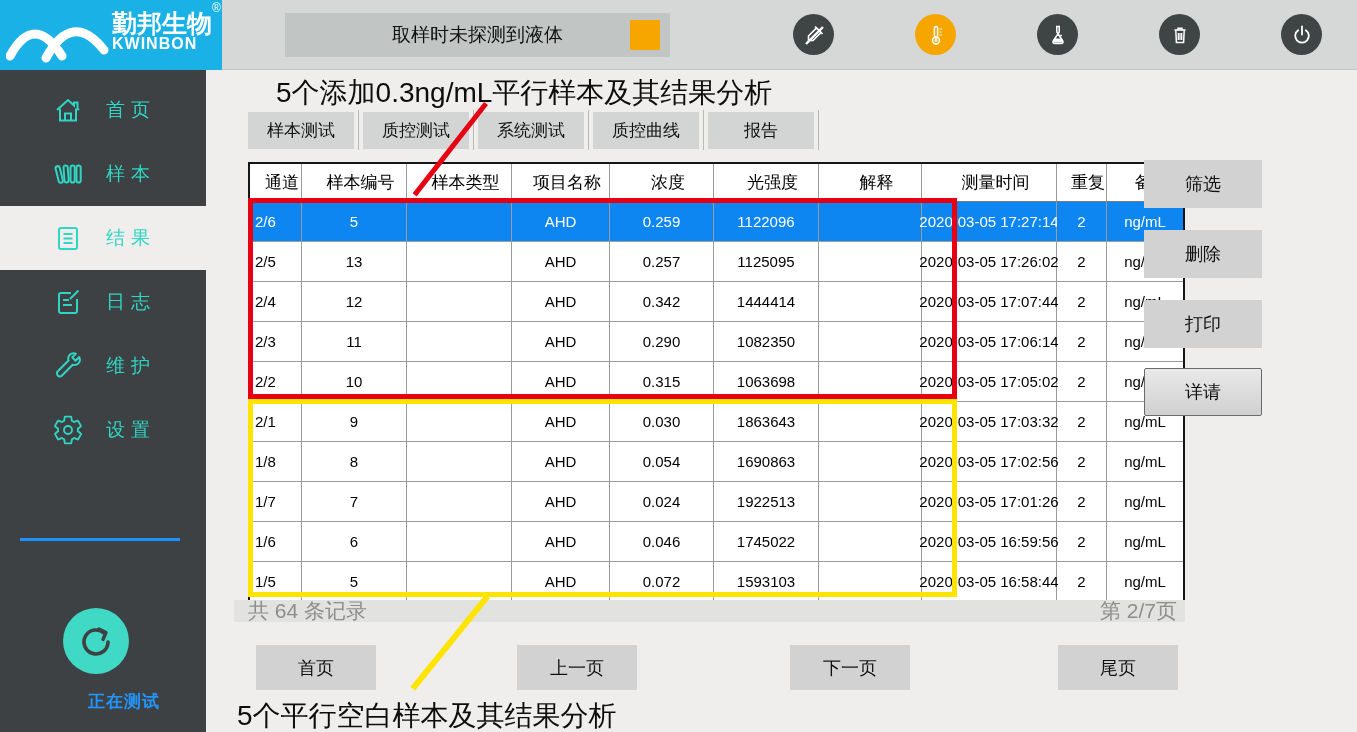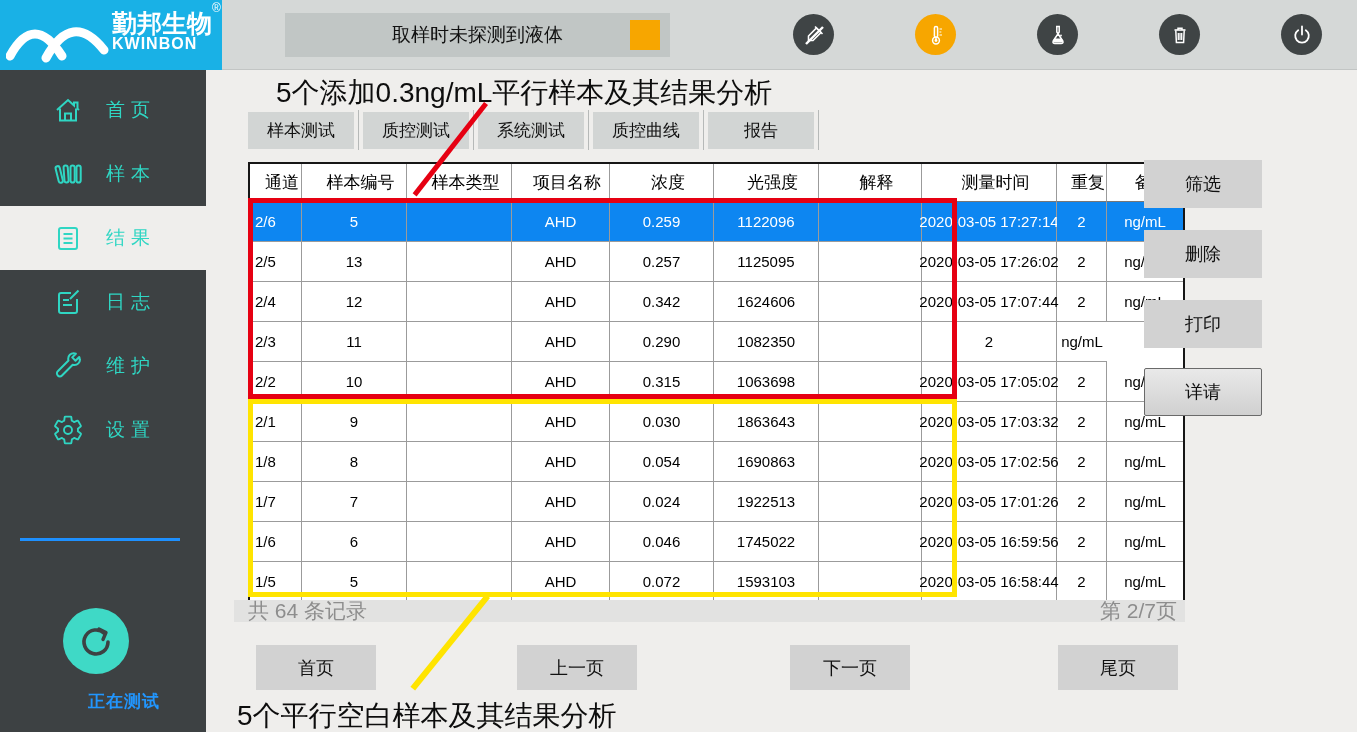--- a/index.html
+++ b/index.html
@@ -275,34 +275,35 @@
           <div class="tcell c7">2020-03-05 17:26:02</div>
           <div class="tcell c8">2</div>
           <div class="tcell c9">ng/mL</div>
         </div>
         <div class="trow">
           <div class="tcell c0">2/4</div>
           <div class="tcell c1">12</div>
           <div class="tcell c2"></div>
           <div class="tcell c3">AHD</div>
           <div class="tcell c4">0.342</div>
-          <div class="tcell c5">1624606</div>
+          <div class="tcell c5">1444414</div>
           <div class="tcell c6"></div>
           <div class="tcell c7">2020-03-05 17:07:44</div>
           <div class="tcell c8">2</div>
           <div class="tcell c9">ng/mL</div>
         </div>
         <div class="trow">
           <div class="tcell c0">2/3</div>
           <div class="tcell c1">11</div>
           <div class="tcell c2"></div>
           <div class="tcell c3">AHD</div>
           <div class="tcell c4">0.290</div>
           <div class="tcell c5">1082350</div>
           <div class="tcell c6"></div>
+          <div class="tcell c7">2020-03-05 17:06:14</div>
           <div class="tcell c8">2</div>
           <div class="tcell c9">ng/mL</div>
         </div>
         <div class="trow">
           <div class="tcell c0">2/2</div>
           <div class="tcell c1">10</div>
           <div class="tcell c2"></div>
           <div class="tcell c3">AHD</div>
           <div class="tcell c4">0.315</div>
           <div class="tcell c5">1063698</div>

